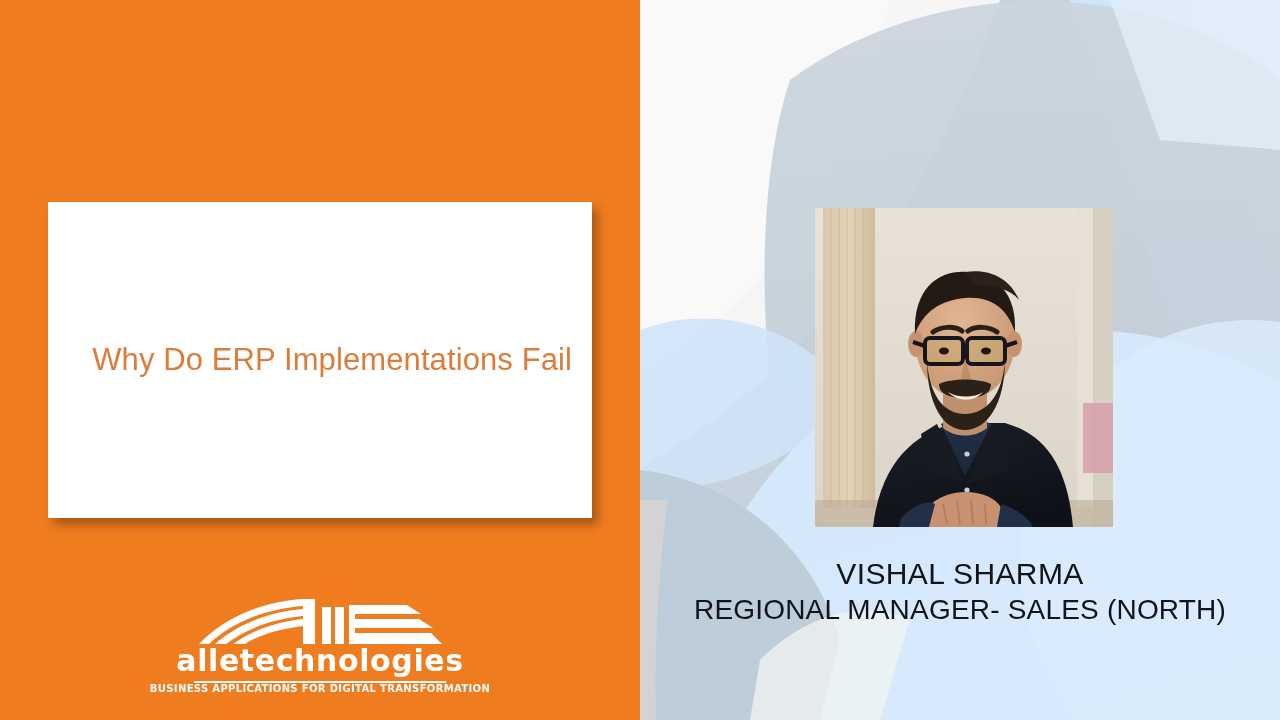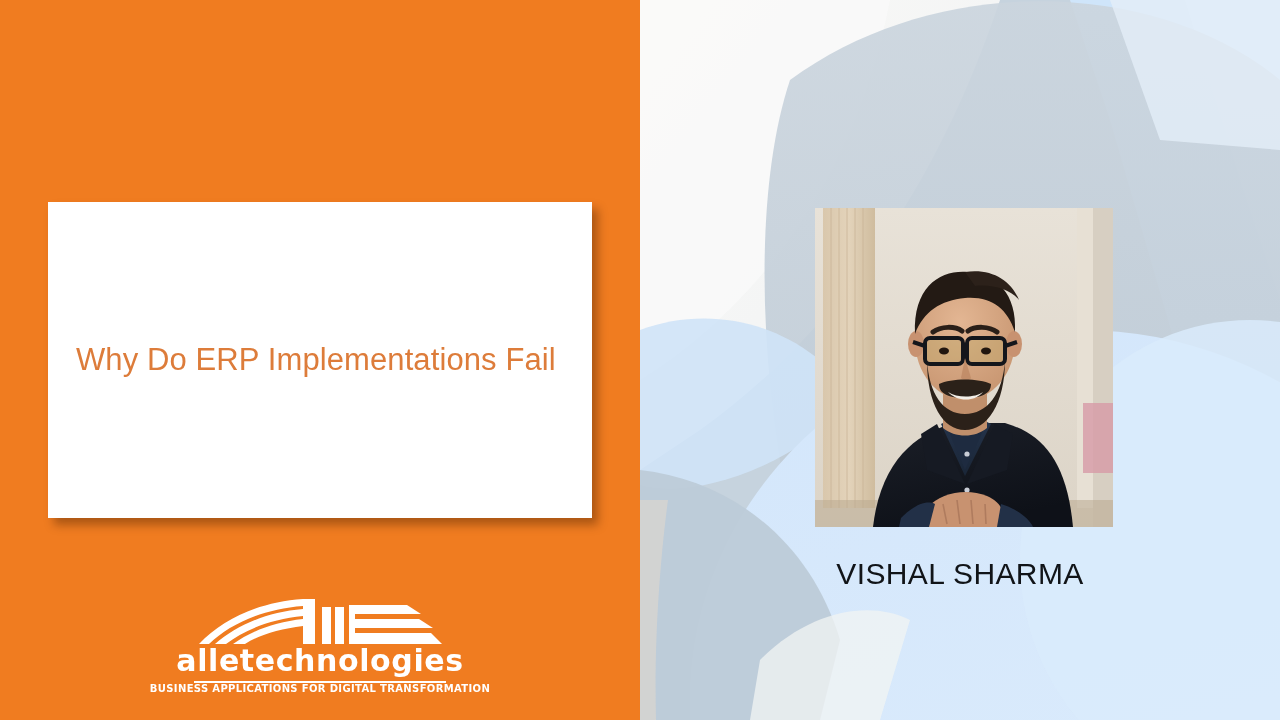--- a/index.html
+++ b/index.html
@@ -32,27 +32,27 @@
     width: 544px;
     height: 316px;
     background: #FFFFFF;
     box-shadow: 6px 7px 9px rgba(60, 25, 0, 0.38);
     display: flex;
     align-items: center;
     justify-content: center;
   }
   .title-text {
     width: 100%;
-    text-align: left;
+    text-align: right;
     color: #DD7C3A;
     font-size: 31px;
     font-weight: 400;
     line-height: 1.48;
     letter-spacing: 0.1px;
-    padding: 0 28px;
+    padding: 0 20px;
     box-sizing: border-box;
   }
   .title-line { display: block; }
   .title-line.line2 { font-size: 33px; }
 
   
   .logo-block {
     position: absolute;
     left: 0;
     bottom: 26px;
@@ -322,16 +322,17 @@
           <line x1="170" y1="296" x2="171" y2="316"></line>
         </g>
 
         <path d="M86 310 C 100 296, 112 292, 120 296 L 114 319 L 84 319 Z" fill="#223047"></path>
         <path d="M186 296 C 200 300, 214 310, 218 319 L 182 319 Z" fill="#223047"></path>
       </svg>
     </div>
 
     <div class="caption">
       <span class="caption-name">VISHAL SHARMA</span>
+      <span class="caption-role">REGIONAL MANAGER- SALES (NORTH)</span>
     </div>
   </div>
 
 </div>
 
 </body></html>

